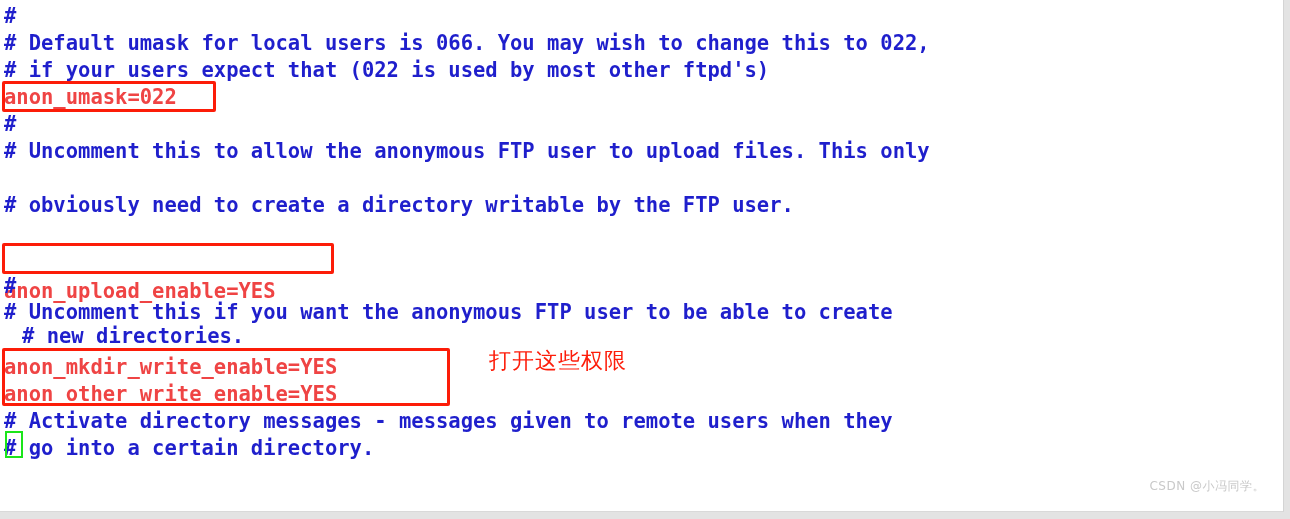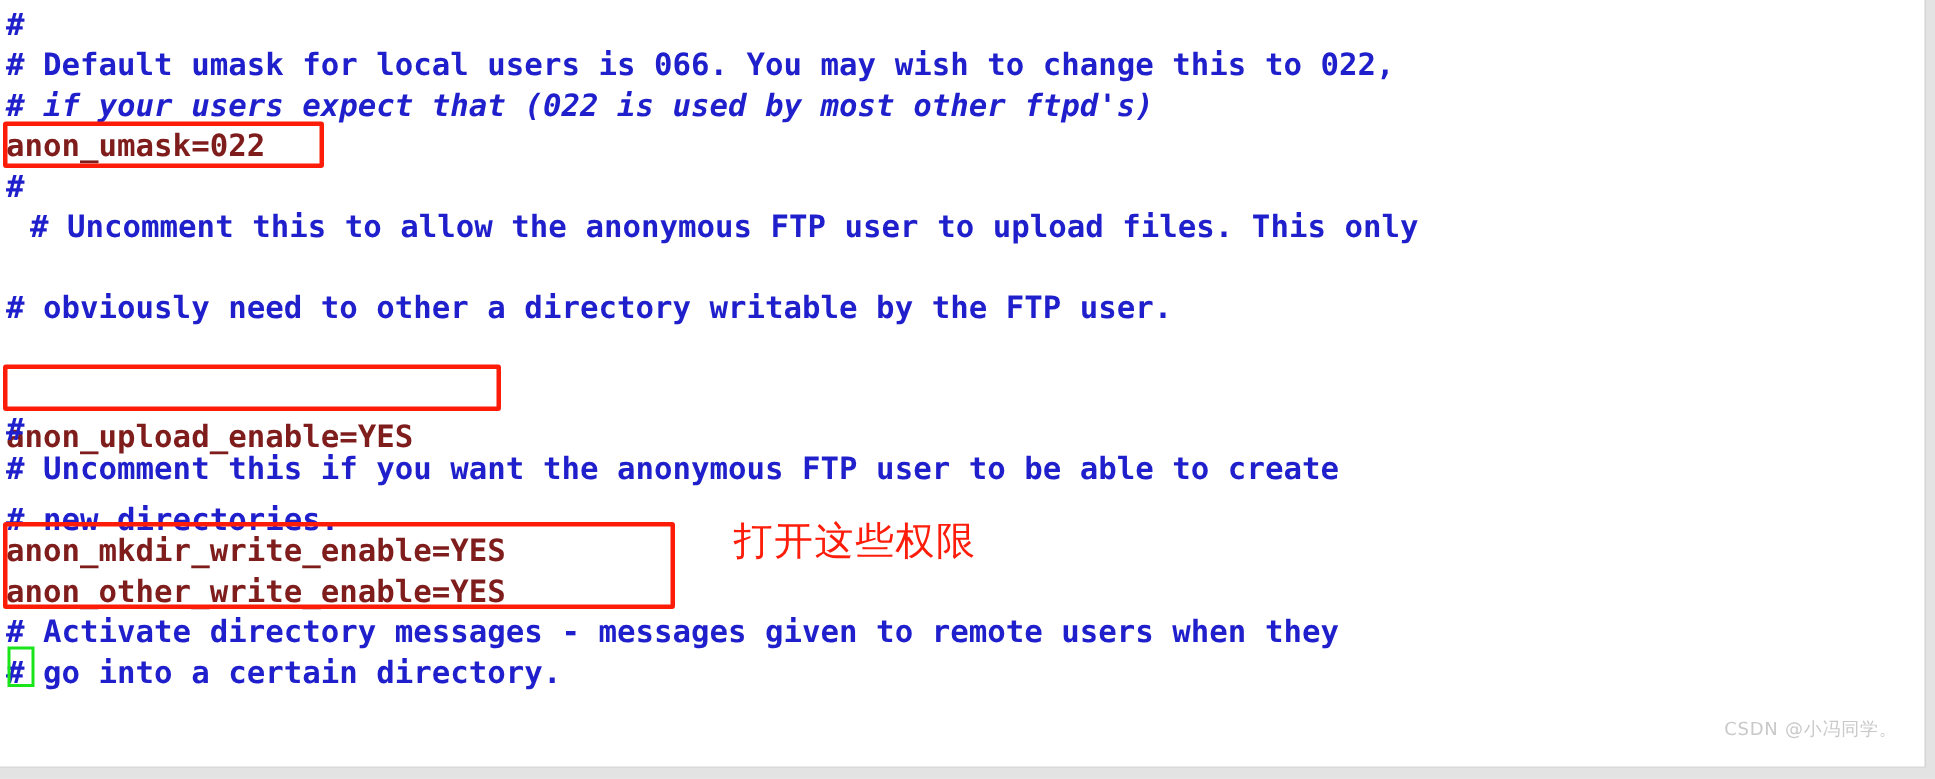--- a/index.html
+++ b/index.html
@@ -49,21 +49,21 @@
     left: 4px;
     height: 27px;
     line-height: 27px;
     white-space: pre;
     font-family: "DejaVu Sans Mono", "Liberation Mono", monospace;
     font-size: 20.5px;
     letter-spacing: 0px;
     font-weight: 700;
   }
   .comment { color: #1f1fcc; }
-  .config  { color: #7f1d1d; font-weight: 700; }
+  .config  { color: #ef4444; font-weight: 700; }
 
   
   .redbox {
     position: absolute;
     border: 3px solid #fc1c08;
     border-radius: 2px;
     background: transparent;
     pointer-events: none;
   }
 
@@ -73,21 +73,21 @@
     border: 2px solid #1ae51a;
     background: transparent;
     pointer-events: none;
   }
 
   
   .annotation {
     position: absolute;
     color: #fd1d0a;
     font-family: "DejaVu Sans", "Liberation Sans", sans-serif;
-    font-size: 26px;
+    font-size: 22px;
     font-weight: 400;
     line-height: 28px;
     white-space: pre;
     letter-spacing: 1px;
     text-align: right;
   }
 
   
   .watermark {
     position: absolute;
@@ -114,29 +114,29 @@
 </head>
 <body>
 
 <div id="screen">
 
   <div id="editor">
 
     <div id="code">
         <div class="line comment" style="top: 3px;">#</div>
         <div class="line comment" style="top: 30px;"># Default umask for local users is 066. You may wish to change this to 022,</div>
-        <div class="line comment" style="top: 57px; font-style: italic;"># if your users expect that (022 is used by most other ftpd's)</div>
+        <div class="line comment" style="top: 57px;"># if your users expect that (022 is used by most other ftpd's)</div>
         <div class="line config" style="top: 84px;">anon_umask=022</div>
         <div class="line comment" style="top: 111px;">#</div>
-        <div class="line comment" style="top: 138px; margin-left: 16px;"># Uncomment this to allow the anonymous FTP user to upload files. This only</div>
-        <div class="line comment" style="top: 192px;"># obviously need to other a directory writable by the FTP user.</div>
+        <div class="line comment" style="top: 138px;"># Uncomment this to allow the anonymous FTP user to upload files. This only</div>
+        <div class="line comment" style="top: 192px;"># obviously need to create a directory writable by the FTP user.</div>
         <div class="line config" style="top: 246px; margin-top: 32px;">anon_upload_enable=YES</div>
         <div class="line comment" style="top: 273px;">#</div>
         <div class="line comment" style="top: 299px; text-align: right;"># Uncomment this if you want the anonymous FTP user to be able to create</div>
-        <div class="line comment" style="top: 333px;"># new directories.</div>
+        <div class="line comment" style="top: 323px; margin-left: 18px;"># new directories.</div>
         <div class="line config" style="top: 354px;">anon_mkdir_write_enable=YES</div>
         <div class="line config" style="top: 381px;">anon_other_write_enable=YES</div>
         <div class="line comment" style="top: 408px;"># Activate directory messages - messages given to remote users when they</div>
         <div class="line comment" style="top: 435px;"># go into a certain directory.</div>
       </div>
 
     <div class="redbox" style="left: 2px; top: 81px; width: 214px; height: 31px;"></div>
     <div class="redbox" style="left: 2px; top: 243px; width: 332px; height: 31px;"></div>
     <div class="redbox" style="left: 2px; top: 348px; width: 448px; height: 58px;"></div>
 

